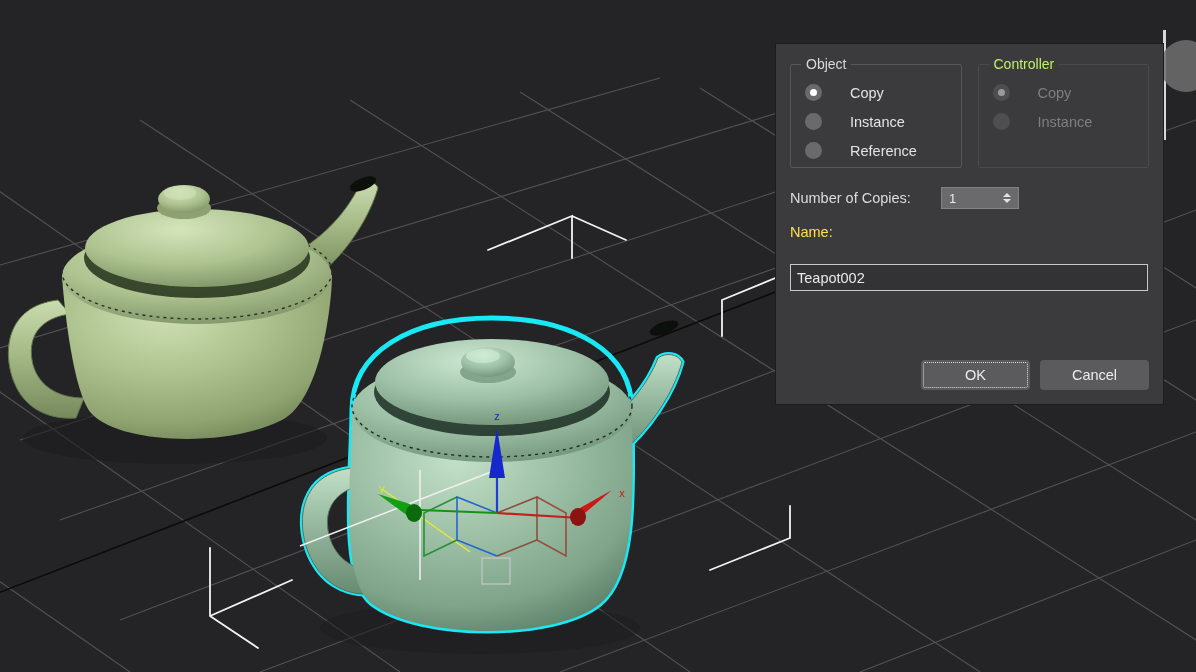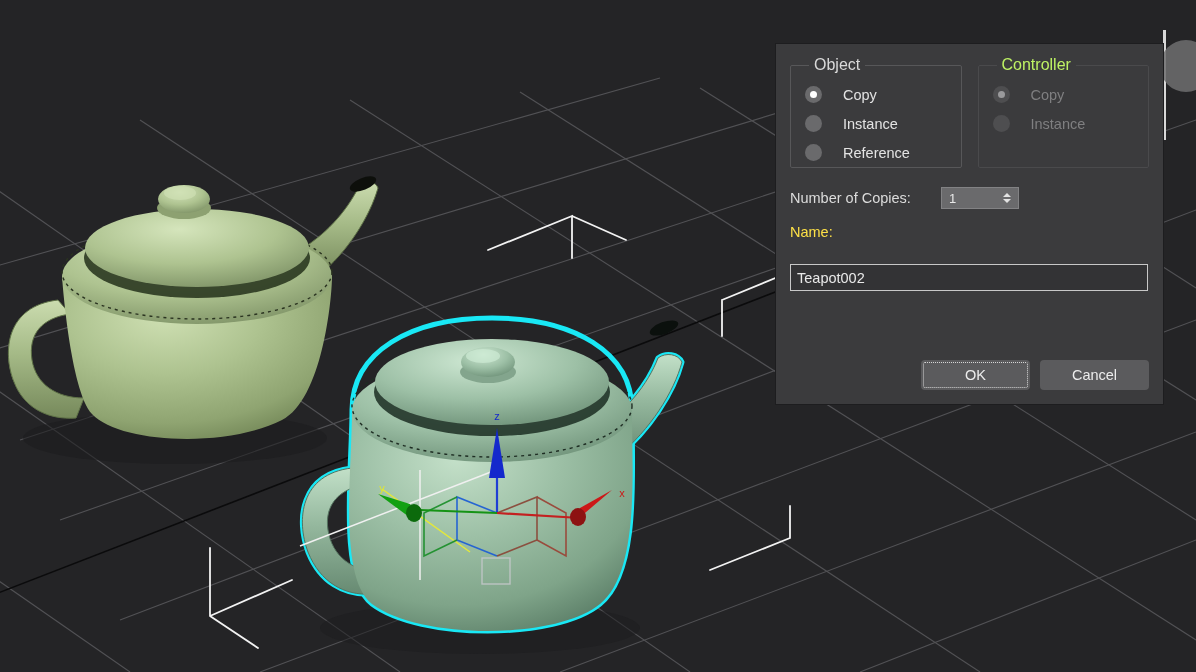--- a/index.html
+++ b/index.html
@@ -62,29 +62,29 @@
 
   .groups { display: flex; gap: 16px; }
   fieldset.group {
     border: 1px solid #575759;
     border-radius: 2px;
     width: 173px; height: 112px;
     padding: 6px 0 0 0;
     position: relative;
   }
   fieldset.group legend {
-    font-size: 16px; color: #d9d9d9;
-    padding: 0 5px; margin-left: 18px;
+    font-size: 14px; color: #d9d9d9;
+    padding: 0 5px; margin-left: 10px;
   }
   fieldset.group.disabled { border-color: #4a4a4c; }
   fieldset.group.disabled legend { color: #bef264; }
 
   .radio-row {
     display: flex; align-items: center;
-    height: 29px; padding-left: 14px; gap: 21px;
+    height: 29px; padding-left: 14px; gap: 28px;
   }
   .radio {
     width: 17px; height: 17px; border-radius: 50%;
     background: #6a6a6c;
     display: flex; align-items: center; justify-content: center;
     flex: 0 0 auto;
   }
   .radio .dot {
     width: 7px; height: 7px; border-radius: 50%;
     background: #ffffff; display: none;

